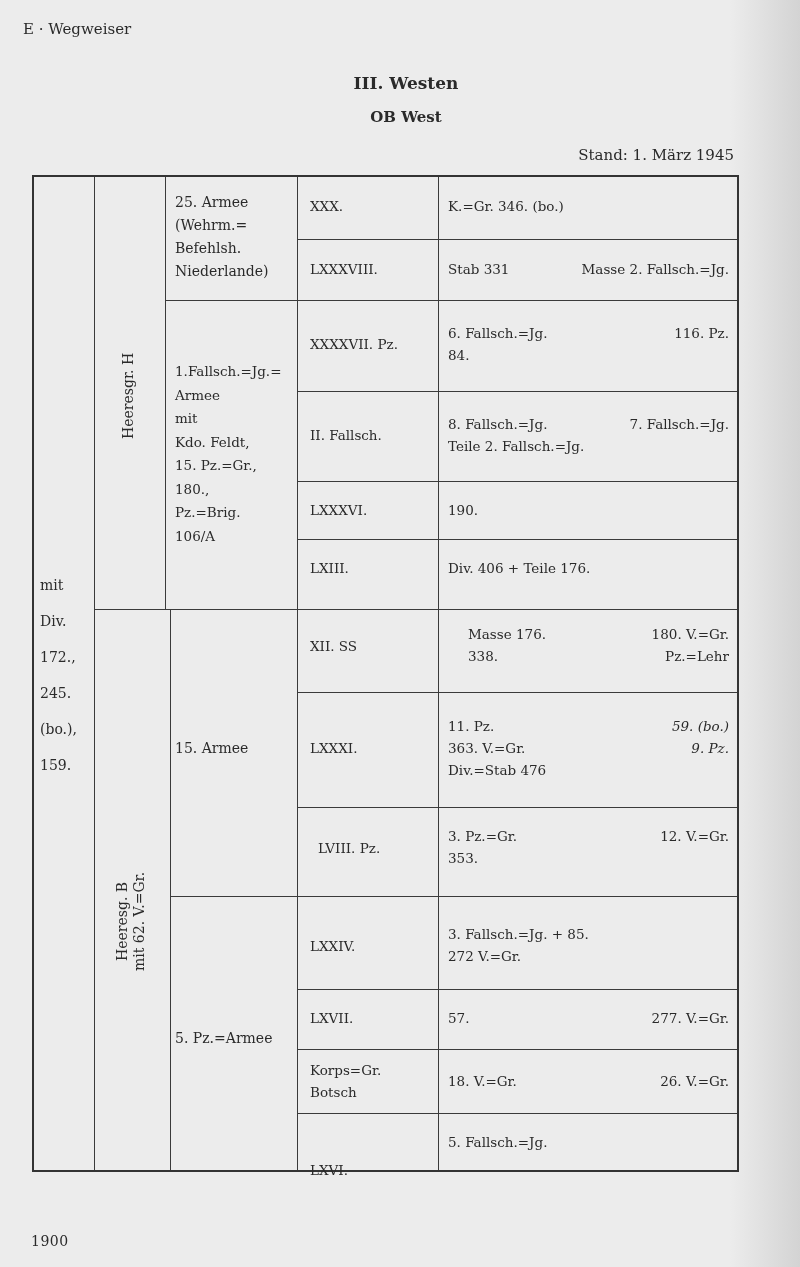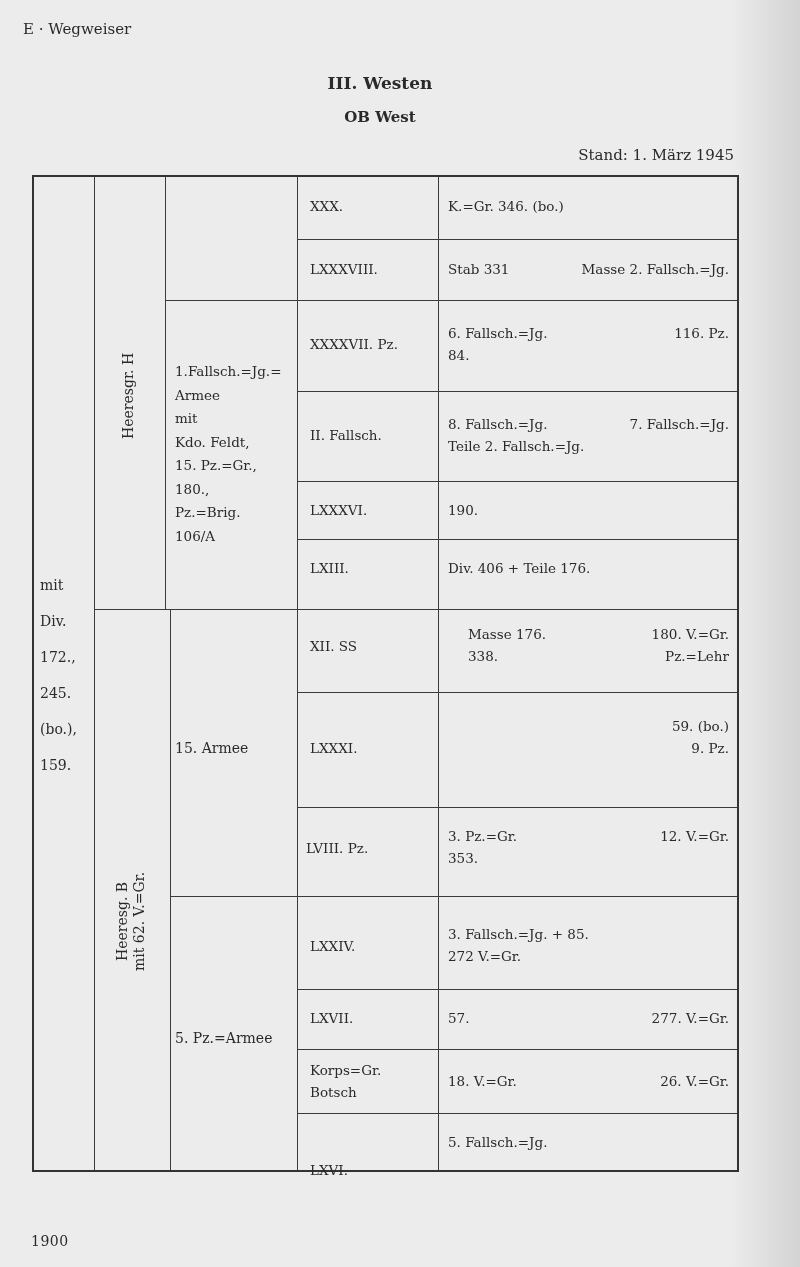--- a/index.html
+++ b/index.html
@@ -8,21 +8,21 @@
     background: #ececec;
     font-family: "DejaVu Serif", "Liberation Serif", serif;
     color: #2a2a2a;
   }
   .page-shade {
     position: absolute; right: 0; top: 0; width: 70px; height: 1267px;
     background: linear-gradient(to right, rgba(236,236,236,0) 0%, rgba(205,205,205,0.8) 100%);
   }
   .abs { position: absolute; }
   .running-head { left: 23px; top: 20px; font-size: 15px; }
-  .title { left: 0; width: 760px; text-align: center; font-weight: bold; }
+  .title { left: 0; width: 760px; text-align: center; font-weight: bold; padding-left: 26px; }
   .t1 { top: 73px; font-size: 17px; }
   .t2 { top: 108px; font-size: 15px; }
   .stand { right: 66px; top: 146px; font-size: 15px; }
   .page-number { left: 31px; top: 1233px; font-size: 14px; letter-spacing: 0.5px; }
 
   .table {
     position: absolute; left: 32px; top: 175px; width: 707px; height: 997px;
     border: 2px solid #333; box-sizing: border-box;
   }
   .vline { position: absolute; width: 1px; background: #3a3a3a; }
@@ -78,20 +78,26 @@
   </div>
 
   <div class="rot" style="left:86px; top:262px;">
     <span>Heeresgr. H</span>
   </div>
   <div class="rot" style="left:80px; top:794px;">
     <div>Heeresg. B</div>
     <div>mit 62. V.=Gr.</div>
   </div>
 
+  <div class="cell" style="left:141px; top:14px; font-size:14px; line-height:23px;">
+    <div>25. Armee</div>
+    <div>(Wehrm.=</div>
+    <div>Befehlsh.</div>
+    <div>Niederlande)</div>
+  </div>
   <div class="cell" style="left:141px; top:183px; font-size:13.5px; line-height:23.5px;">
     <div>1.Fallsch.=Jg.=</div>
     <div>Armee</div>
     <div>mit</div>
     <div>Kdo. Feldt,</div>
     <div>15. Pz.=Gr.,</div>
     <div>180.,</div>
     <div>Pz.=Brig.</div>
     <div>106/A</div>
   </div>
@@ -103,21 +109,21 @@
   </div>
 
   <div class="cell" style="left:276px; top:18px;"><span>XXX.</span></div>
   <div class="cell" style="left:276px; top:81px;"><span>LXXXVIII.</span></div>
   <div class="cell" style="left:276px; top:156px;"><span>XXXXVII. Pz.</span></div>
   <div class="cell" style="left:276px; top:247px;"><span>II. Fallsch.</span></div>
   <div class="cell" style="left:276px; top:322px;"><span>LXXXVI.</span></div>
   <div class="cell" style="left:276px; top:380px;"><span>LXIII.</span></div>
   <div class="cell" style="left:276px; top:458px;"><span>XII. SS</span></div>
   <div class="cell" style="left:276px; top:560px;"><span>LXXXI.</span></div>
-  <div class="cell" style="left:272px; top:660px;"><span>LVIII. Pz.</span></div>
+  <div class="cell" style="left:284px; top:660px;"><span>LVIII. Pz.</span></div>
   <div class="cell" style="left:276px; top:758px;"><span>LXXIV.</span></div>
   <div class="cell" style="left:276px; top:830px;"><span>LXVII.</span></div>
   <div class="cell" style="left:276px; top:882px;">
     <div>Korps=Gr.</div>
     <div>Botsch</div>
   </div>
   <div class="cell" style="left:276px; top:954px;margin-top:28px;"><span>LXVI.</span></div>
 
   <div class="row-txt" style="left:414px; top:18px;">
       <div>K.=Gr. 346. (bo.)</div>
@@ -136,20 +142,25 @@
   <div class="row-txt" style="left:414px; top:322px;">
       <div>190.</div>
     </div>
   <div class="row-txt" style="left:414px; top:380px;">
       <div>Div. 406 + Teile 176.</div>
     </div>
   <div class="row-txt" style="left:414px; top:446px;margin-left:20px;">
     <div>Masse 176.</div>
     <div>338.</div>
   </div>
+  <div class="row-txt" style="left:414px; top:538px;">
+    <div>11. Pz.</div>
+    <div>363. V.=Gr.</div>
+    <div>Div.=Stab 476</div>
+  </div>
   <div class="row-txt" style="left:414px; top:648px;">
     <div>3. Pz.=Gr.</div>
     <div>353.</div>
   </div>
   <div class="row-txt" style="left:414px; top:746px;">
     <div>3. Fallsch.=Jg. + 85.</div>
     <div>272 V.=Gr.</div>
   </div>
   <div class="row-txt" style="left:414px; top:830px;">
       <div>57.</div>
@@ -167,21 +178,21 @@
   <div class="row-txt right" style="right:8px; top:145px;">
       <div>116. Pz.</div>
     </div>
   <div class="row-txt right" style="right:8px; top:236px;">
       <div>7. Fallsch.=Jg.</div>
     </div>
   <div class="row-txt right" style="right:8px; top:446px;">
     <div>180. V.=Gr.</div>
     <div>Pz.=Lehr</div>
   </div>
-  <div class="row-txt right" style="right:8px; top:538px;">
+  <div class="row-txt right" style="right:8px; top:538px;font-style:italic;">
     <div>59. (bo.)</div>
     <div>9. Pz.</div>
   </div>
   <div class="row-txt right" style="right:8px; top:648px;">
       <div>12. V.=Gr.</div>
     </div>
   <div class="row-txt right" style="right:8px; top:830px;">
       <div>277. V.=Gr.</div>
     </div>
   <div class="row-txt right" style="right:8px; top:893px;">

